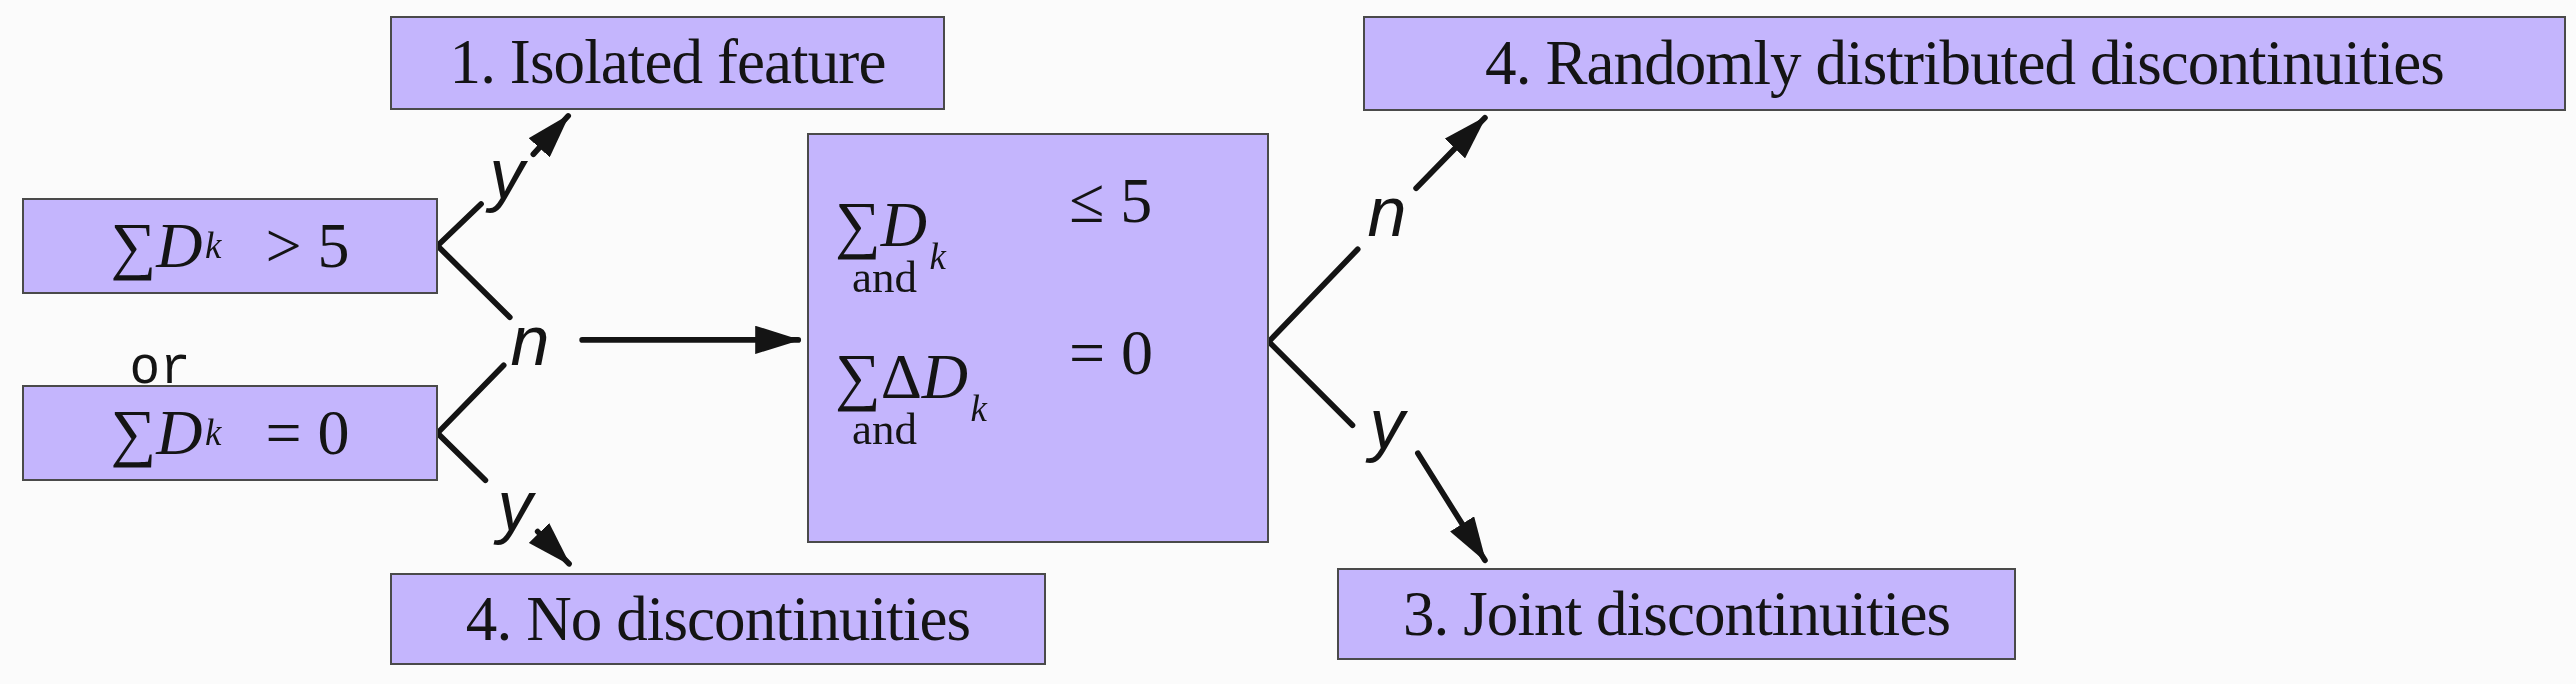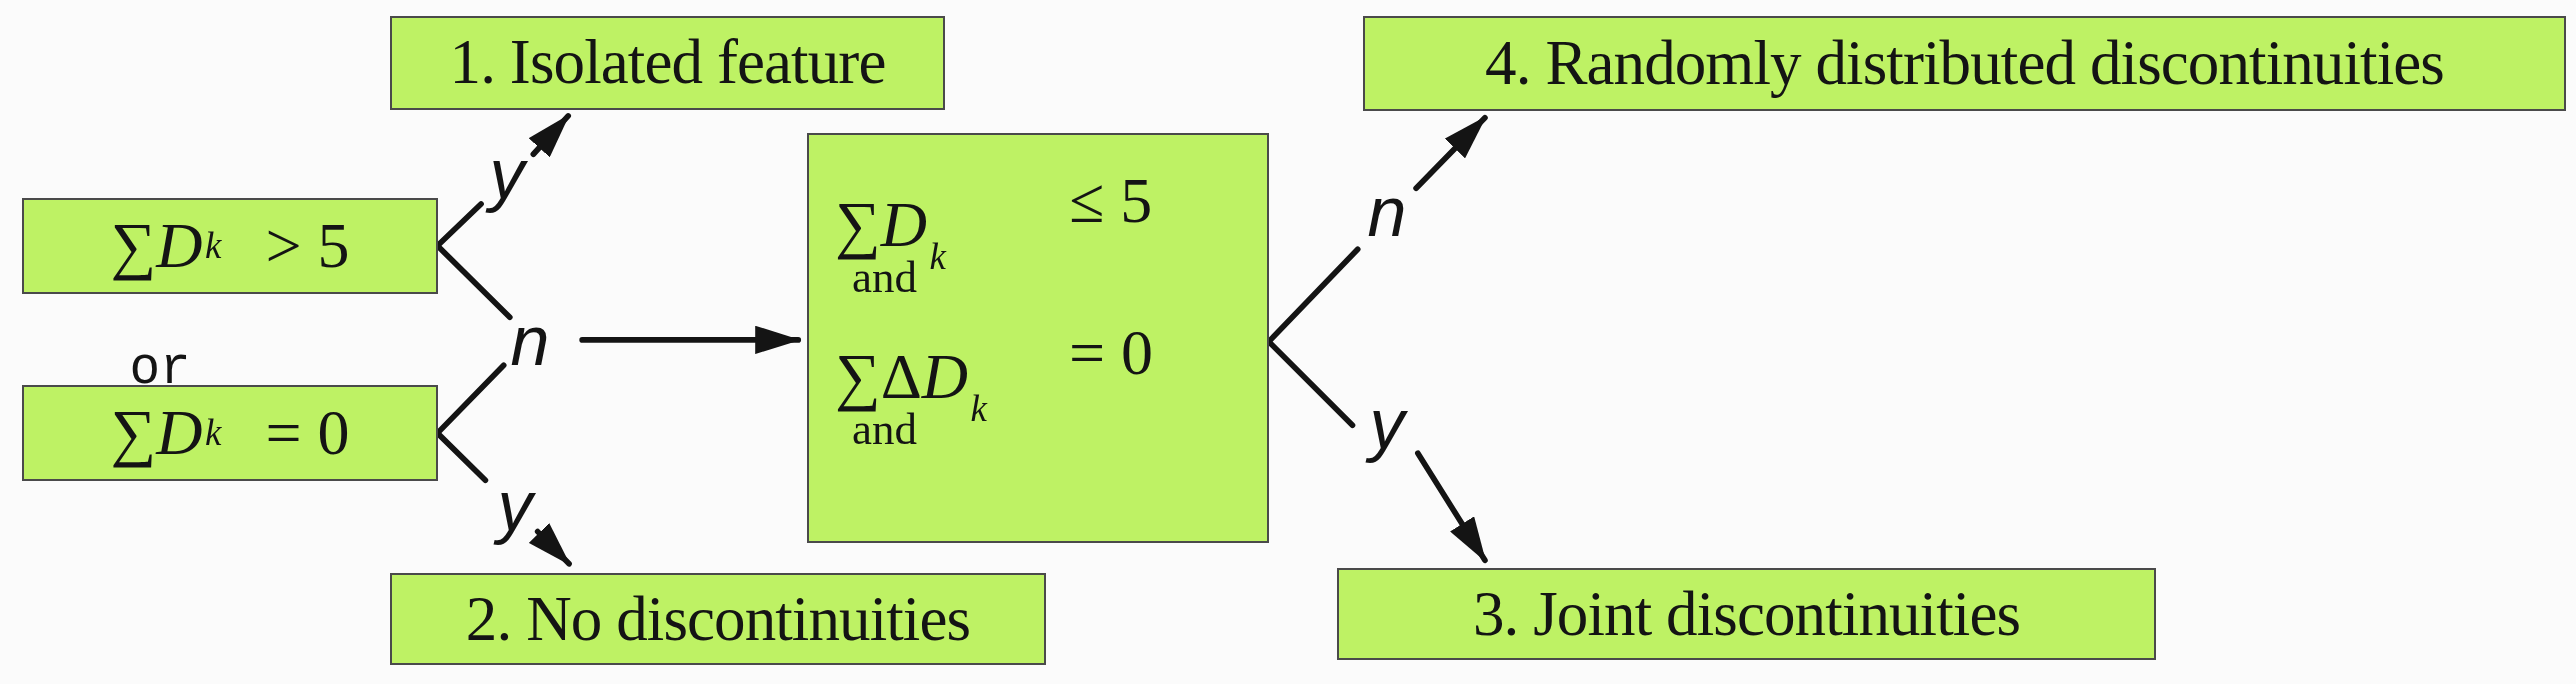--- a/index.html
+++ b/index.html
@@ -8,21 +8,21 @@
     background:#fbfbfb;
     font-family:"Liberation Serif", serif;
     color:#141414;
     position:relative;
     overflow:hidden;
   }
   .canvas{position:absolute;left:0;top:0;width:2576px;height:685px;}
   svg.edges{position:absolute;left:0;top:0;width:2576px;height:685px;z-index:1;}
   .box{
     position:absolute;
-    background:#bef264;
+    background:#c4b5fd;
     border:2.6px solid #4a4a4a;
     box-sizing:border-box;
     z-index:2;
     display:flex;
     align-items:center;
     justify-content:center;
     white-space:nowrap;
   }
   .outcome{
     font-size:63px;
@@ -122,28 +122,28 @@
       <span class="base">D</span>
       <sub class="k">k</sub>
       <span class="rel">= 0</span>
   </div>
 
   <div class="box outcome" style="left:390px;top:15.7px;width:555px;height:94px;">
     <span>1. Isolated feature</span>
   </div>
 
   <div class="box outcome" style="left:390px;top:573px;width:656px;height:92px;">
-    <span>2. No discontinuities</span>
+    <span>4. No discontinuities</span>
   </div>
 
   <div class="box outcome" style="left:1363px;top:15.7px;width:1203px;height:95px;">
     <span>4. Randomly distributed discontinuities</span>
   </div>
 
-  <div class="box outcome" style="left:1337px;top:568px;width:819px;height:92px;">
+  <div class="box outcome" style="left:1337px;top:568px;width:679px;height:92px;">
     <span>3. Joint discontinuities</span>
   </div>
 
   <div class="box mid-box" style="left:807px;top:133px;width:462px;height:410px;">
     <div class="mrow formula">
       <span class="lhs"><span class="prefix">∑</span><span class="base">D</span><sub class="k">k</sub><span class="suffix"></span></span>
         <span class="rel">≤ 5</span>
     </div>
     <div class="conj">and</div>
     <div class="mrow formula">

